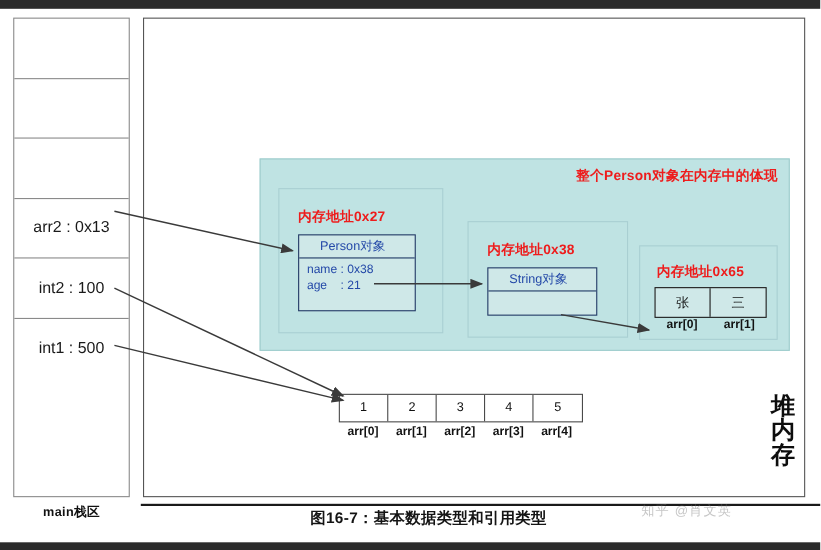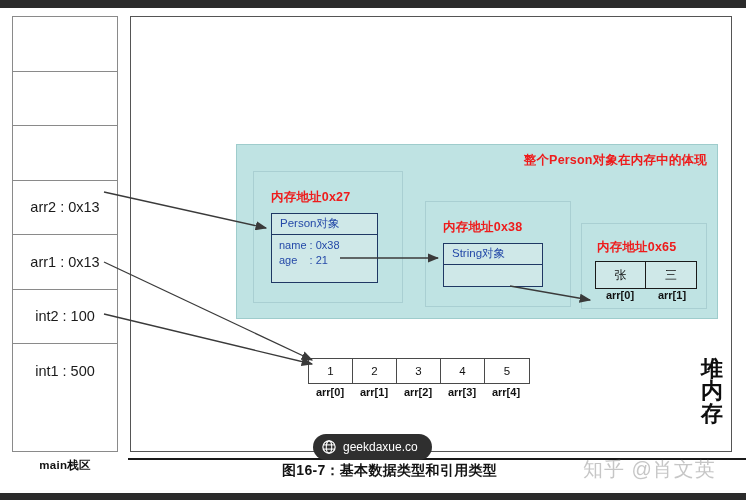--- a/index.html
+++ b/index.html
@@ -104,21 +104,21 @@
 
   
   .obj-box {
     position: absolute;
     border: 1.6px solid #1f3864;
     background: #cfe8e8;
     box-sizing: border-box;
   }
   .obj-head {
     border-bottom: 1.6px solid #1f3864;
-    padding: 2px 6px 3px 8px;
+    padding: 2px 6px 3px 19px;
     font-size: 11.5px;
     color: #2449a8;
     white-space: nowrap;
   }
   .obj-body {
     padding: 3px 6px 4px 7px;
     font-size: 11px;
     color: #2449a8;
     white-space: pre;
     line-height: 1.35;
@@ -205,21 +205,21 @@
     letter-spacing: .3px;
   }
   .caption-rule {
     position: absolute; left: 128px; top: 458px;
     width: 618px; height: 2px; background: #1a1a1a;
   }
 
   
   .watermark {
     position: absolute; left: 583px; top: 456px;
-    font-size: 20px;
+    font-size: 12px;
     color: rgba(120,120,120,0.42);
     white-space: nowrap;
     letter-spacing: 1px;
   }
 
   
   .pill {
     position: absolute; left: 313px; top: 434px;
     height: 26px;
     display: flex; align-items: center; gap: 7px;
@@ -241,23 +241,20 @@
   <div class="bar-bottom"></div>
 
   <div class="stack-frame" id="stack-frame">
       <div class="stack-cell empty" style="height: 54.5px;"></div>
       <div class="stack-cell empty" style="height: 54.5px;"></div>
       <div class="stack-cell empty" style="height: 54.5px;"></div>
       <div class="stack-cell" style="height: 54.5px;">
         <span>arr2 : 0x13</span>
       </div>
       <div class="stack-cell" style="height: 54.5px;">
-        <span>arr1 : 0x13</span>
-      </div>
-      <div class="stack-cell" style="height: 54.5px;">
         <span>int2 : 100</span>
       </div>
       <div class="stack-cell" style="height: 54.5px; justify-content: center;">
         <span>int1 : 500</span>
       </div>
     </div>
   <div class="stack-label">main栈区</div>
 
   <div class="heap-frame"></div>
 
@@ -326,25 +323,14 @@
 
     <line x1="340" y1="258" x2="438" y2="258" stroke="#3a3a3a" stroke-width="1.3" marker-end="url(#ah)"></line>
 
     <line x1="510" y1="286" x2="590" y2="300" stroke="#3a3a3a" stroke-width="1.3" marker-end="url(#ah)"></line>
   </svg>
 
   <div class="caption-rule"></div>
   <div class="watermark">知乎 @肖文英</div>
   <div class="caption">图16-7：基本数据类型和引用类型</div>
 
-  <div class="pill">
-    <span>
-      <svg width="14" height="14" viewBox="0 0 16 16">
-        <circle cx="8" cy="8" r="7" fill="none" stroke="#ffffff" stroke-width="1.4"></circle>
-        <ellipse cx="8" cy="8" rx="3.1" ry="7" fill="none" stroke="#ffffff" stroke-width="1.2"></ellipse>
-        <line x1="1.2" y1="5.6" x2="14.8" y2="5.6" stroke="#ffffff" stroke-width="1.2"></line>
-        <line x1="1.2" y1="10.4" x2="14.8" y2="10.4" stroke="#ffffff" stroke-width="1.2"></line>
-      </svg>
-    </span>
-    <span>geekdaxue.co</span>
-  </div>
 
 </div>
 
 </body></html>

